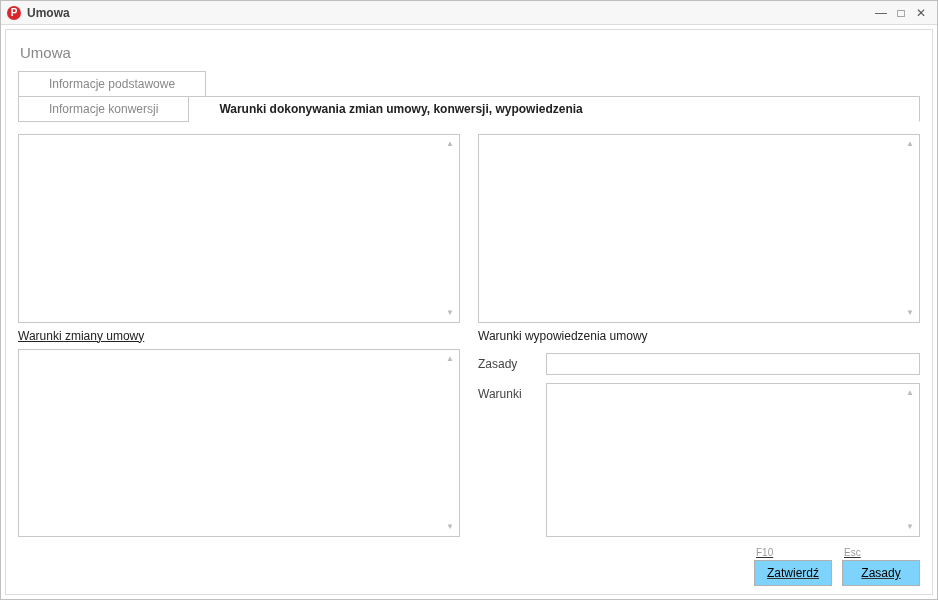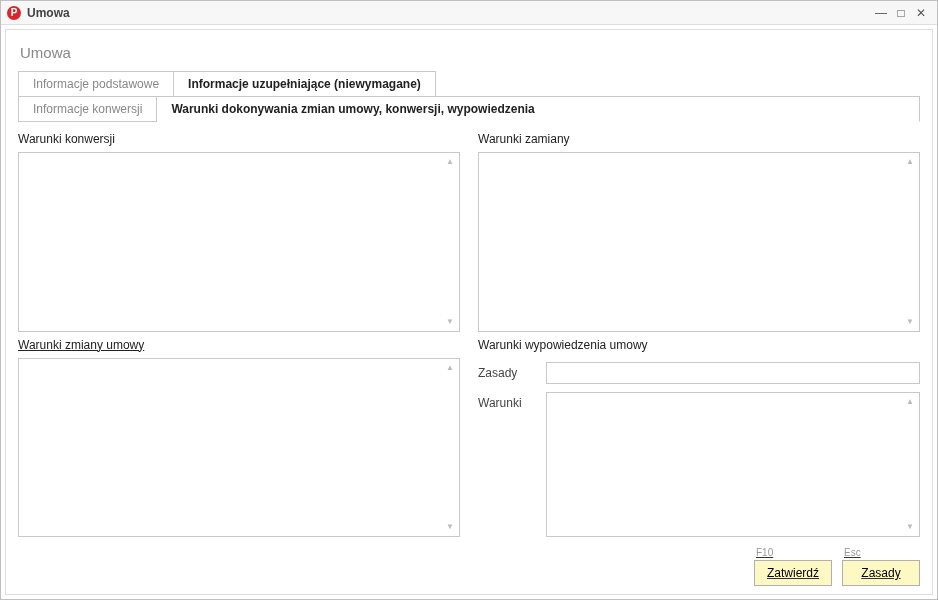--- a/index.html
+++ b/index.html
@@ -61,21 +61,21 @@
   .page-title {
     font-size: 15px;
     color: #888;
     margin: 4px 2px 10px 2px;
   }
   .tab-row {
     display: flex;
     margin-bottom: -1px;
   }
   .tab {
-    padding: 5px 14px;
+    padding: 5px 30px;
     border: 1px solid #c8c8c8;
     background: #fff;
     color: #888;
     cursor: pointer;
     margin-right: 0;
     border-bottom: 1px solid #c8c8c8;
   }
   .tab + .tab { border-left: none; }
   .tab.active {
     color: #222;
@@ -158,21 +158,21 @@
     align-items: flex-end;
     gap: 10px;
     padding-top: 10px;
   }
   .btn-group { display: flex; flex-direction: column; align-items: center; text-decoration: underline; }
   .shortcut { font-size: 10px; color: #999; margin-bottom: 2px; align-self: flex-start; padding-left: 2px;}
   button.action {
     min-width: 78px;
     padding: 5px 12px;
     border: 1px solid #b0b0b0;
-    background: #fef9c3;
+    background: #7dd3fc;
     cursor: pointer;
     font-family: inherit;
     font-size: 12px;
   }
 </style>
 </head>
 <body>
 
 <div class="window">
 
@@ -184,39 +184,36 @@
     <span class="win-btn">□</span>
     <span class="win-btn">✕</span>
   </div>
 
   <div class="content">
 
     <div class="page-title">Umowa</div>
 
     <div class="tab-row">
       <div class="tab">Informacje podstawowe</div>
-      <div class="tab active">Informacje uzupełniające (niewymagane)</div>
     </div>
 
     <div class="tab-row tab-row2">
       <div class="tab">Informacje konwersji</div>
       <div class="tab active" style="flex:1;">Warunki dokonywania zmian umowy, konwersji, wypowiedzenia</div>
     </div>
     <div class="tab-body-divider"></div>
 
     <div class="grid">
 
-      <div class="section-label" style="grid-column:1;grid-row:1;">Warunki konwersji</div>
       <div class="textarea-wrap" style="grid-column:1;grid-row:2;">
         <textarea class="field" style=""></textarea>
         <span class="scroll-up">▲</span>
         <span class="scroll-down">▼</span>
       </div>
 
-      <div class="section-label" style="grid-column:2;grid-row:1;">Warunki zamiany</div>
       <div class="textarea-wrap" style="grid-column:2;grid-row:2;">
         <textarea class="field" style=""></textarea>
         <span class="scroll-up">▲</span>
         <span class="scroll-down">▼</span>
       </div>
 
       <div class="section-label" style="grid-column:1;grid-row:3;text-decoration:underline;">Warunki zmiany umowy</div>
       <div class="textarea-wrap" style="grid-column:1;grid-row:4;">
         <textarea class="field" style=""></textarea>
         <span class="scroll-up">▲</span>

